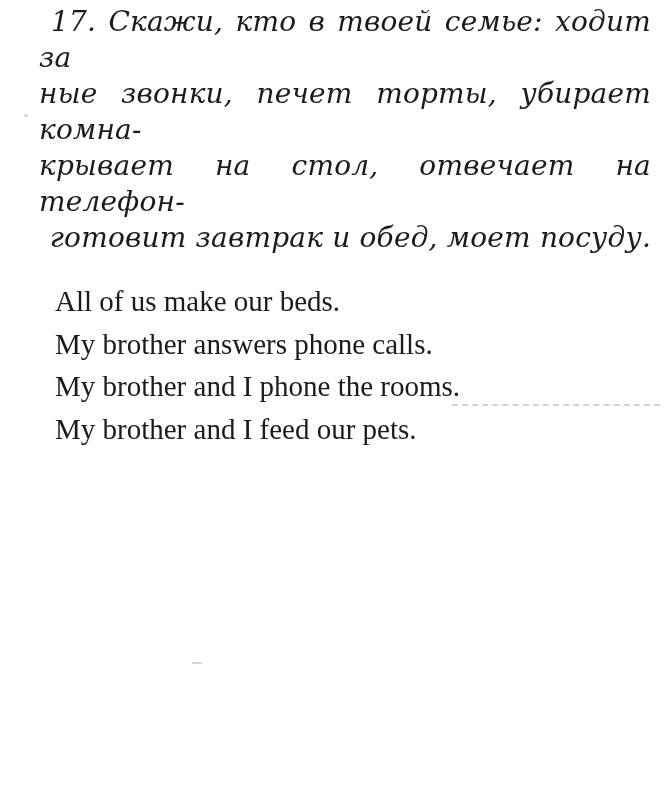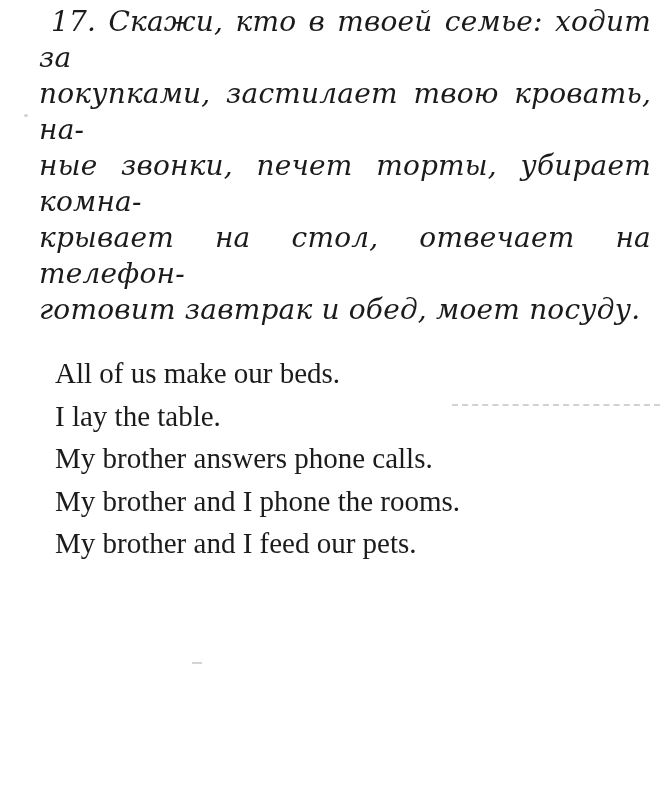--- a/index.html
+++ b/index.html
@@ -17,21 +17,21 @@
   }
   
   .task {
     margin: 4px 14px 0 39px;
     font-family: "DejaVu Serif", serif;
     font-style: italic;
     font-size: 28px;
     line-height: 36px;
     letter-spacing: 0.2px;
   }
-  .tline { white-space: normal; }
+  .tline { white-space: normal; text-align: right; }
   .tline.j {
     text-align: justify;
     text-align-last: justify;
   }
   .tline.first { text-indent: 12px; }
   
   .answers {
     margin: 24px 8px 0 10px;
     font-family: "Liberation Serif", "DejaVu Serif", serif;
     font-size: 29px;
@@ -53,29 +53,27 @@
     background: #c2c2c2; opacity: 0.7;
   }
 </style>
 </head>
 <body>
 
 <div class="page">
 
   <div class="task">
     <div class="tline j first">17. Скажи, кто в твоей семье: ходит за</div>
-    <div class="tline j">покупками, застилает твою кровать, на-</div>
     <div class="tline j">ные звонки, печет торты, убирает комна-</div>
     <div class="tline j">крывает на стол, отвечает на телефон-</div>
     <div class="tline">готовит завтрак и обед, моет посуду.</div>
   </div>
 
   <div class="answers">
     <div class="aline">All of us make our beds.</div>
-    <div class="aline">I lay the table.</div>
     <div class="aline">My brother answers phone calls.</div>
     <div class="aline">My brother and I phone the rooms.</div>
     <div class="aline">My brother and I feed our pets.</div>
 
   </div>
 
   <div class="artifact dashes"></div>
   <div class="artifact speck1"></div>
   <div class="artifact speck2"></div>
 

